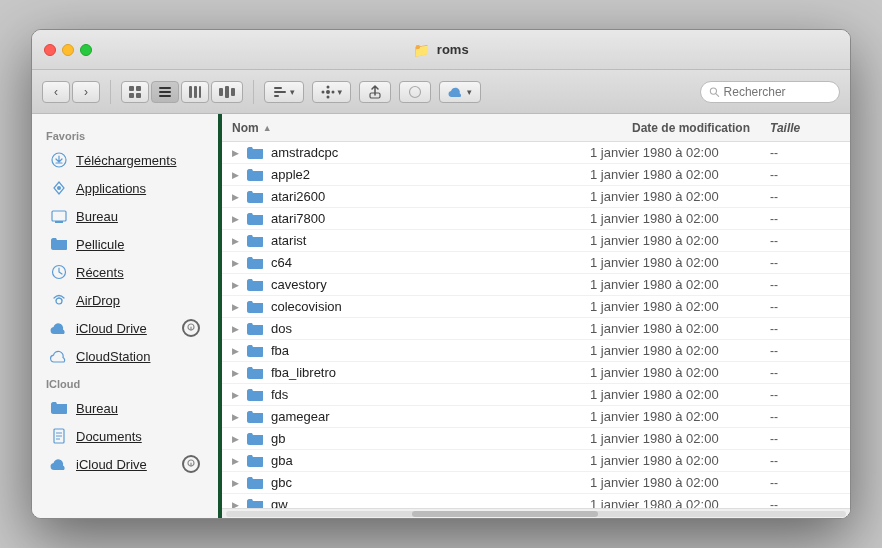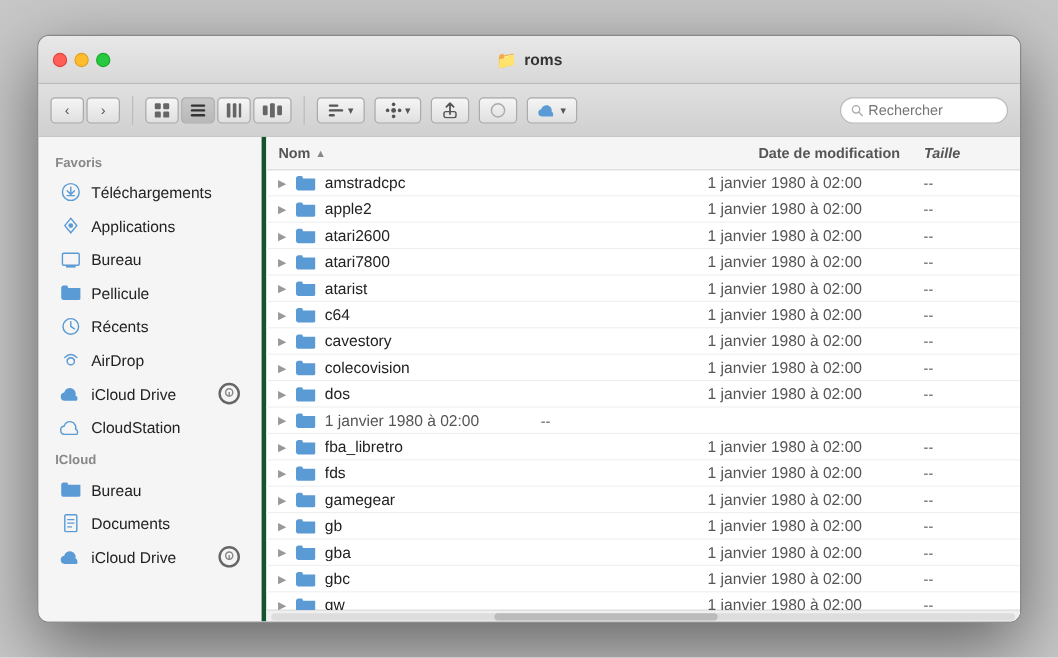--- a/index.html
+++ b/index.html
@@ -189,20 +189,21 @@
       display: flex;
       align-items: center;
       gap: 8px;
       padding: 5px 14px;
       cursor: pointer;
       font-size: 13px;
       color: #222;
       border-radius: 4px;
       margin: 0 4px;
       position: relative;
+      text-decoration: underline;
     }
     .sidebar-icon {
       width: 18px;
       height: 18px;
       display: flex;
       align-items: center;
       justify-content: center;
       flex-shrink: 0;
       font-size: 14px;
       color: #5b9bd5;
@@ -683,20 +684,21 @@
       <div class="file-date">1 janvier 1980 à 02:00</div>
       <div class="file-size">--</div>
     </div>
           <div class="file-row">
       <div class="file-expand">▶</div>
       <div class="file-folder-icon">
         <svg class="folder-svg" viewBox="0 0 18 14" fill="none" xmlns="http://www.w3.org/2000/svg">
           <path d="M1 3 C1 2 2 1 3 1 L6 1 L7 3 L17 3 C17 3 17 3 17 4 L17 12 C17 13 16 13 15 13 L3 13 C2 13 1 12 1 11 Z" fill="#5b9bd5"></path>
         </svg>
       </div>
+      <div class="file-name">fba</div>
       <div class="file-date">1 janvier 1980 à 02:00</div>
       <div class="file-size">--</div>
     </div>
           <div class="file-row">
       <div class="file-expand">▶</div>
       <div class="file-folder-icon">
         <svg class="folder-svg" viewBox="0 0 18 14" fill="none" xmlns="http://www.w3.org/2000/svg">
           <path d="M1 3 C1 2 2 1 3 1 L6 1 L7 3 L17 3 C17 3 17 3 17 4 L17 12 C17 13 16 13 15 13 L3 13 C2 13 1 12 1 11 Z" fill="#5b9bd5"></path>
         </svg>
       </div>

